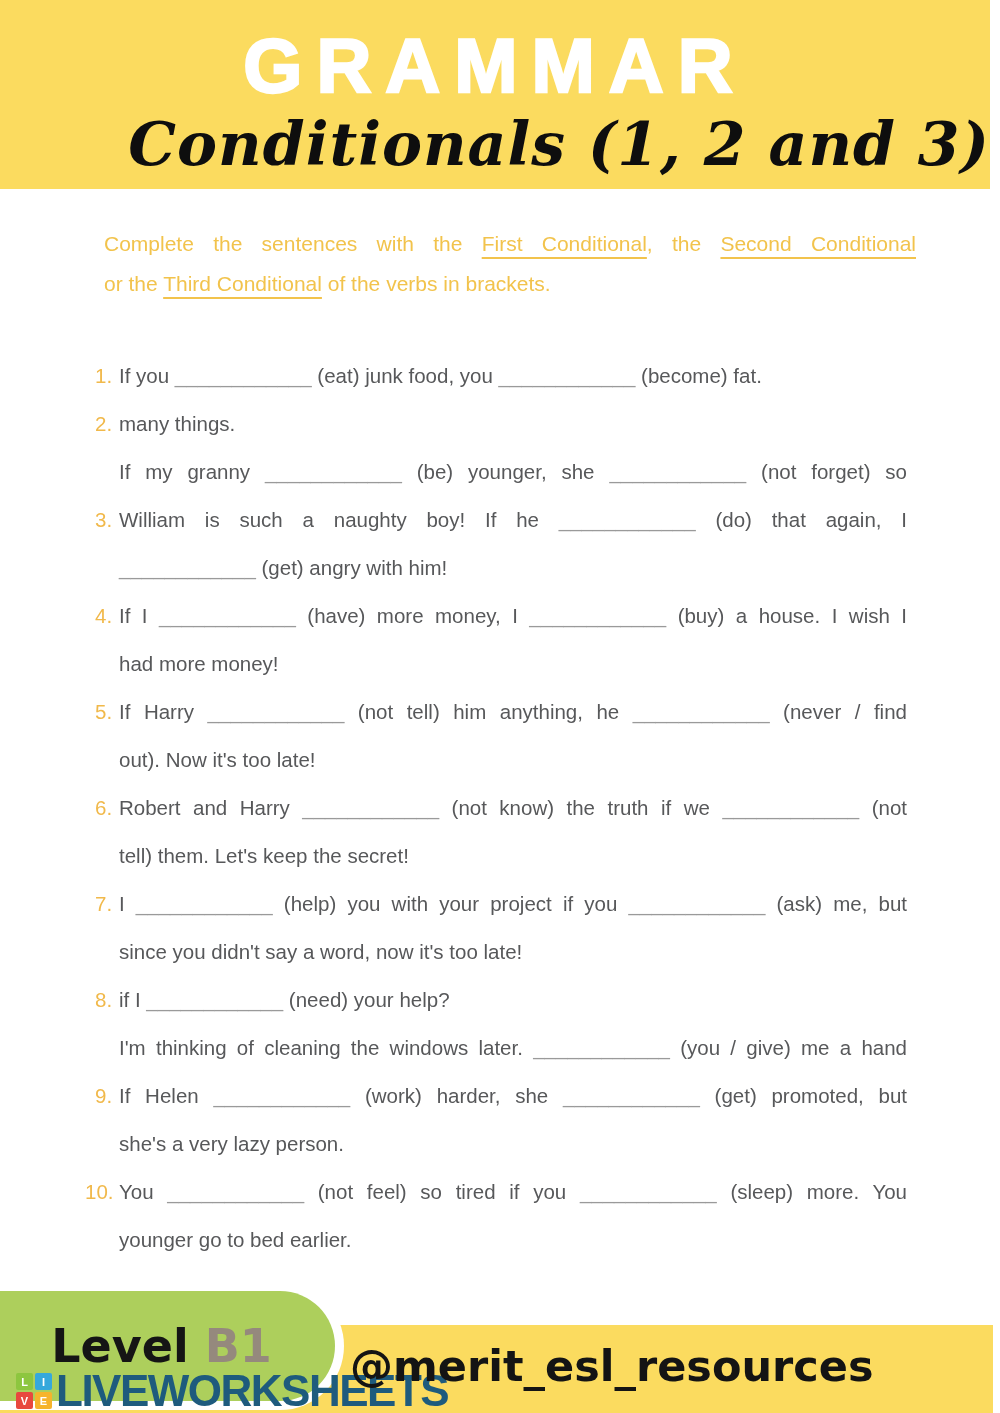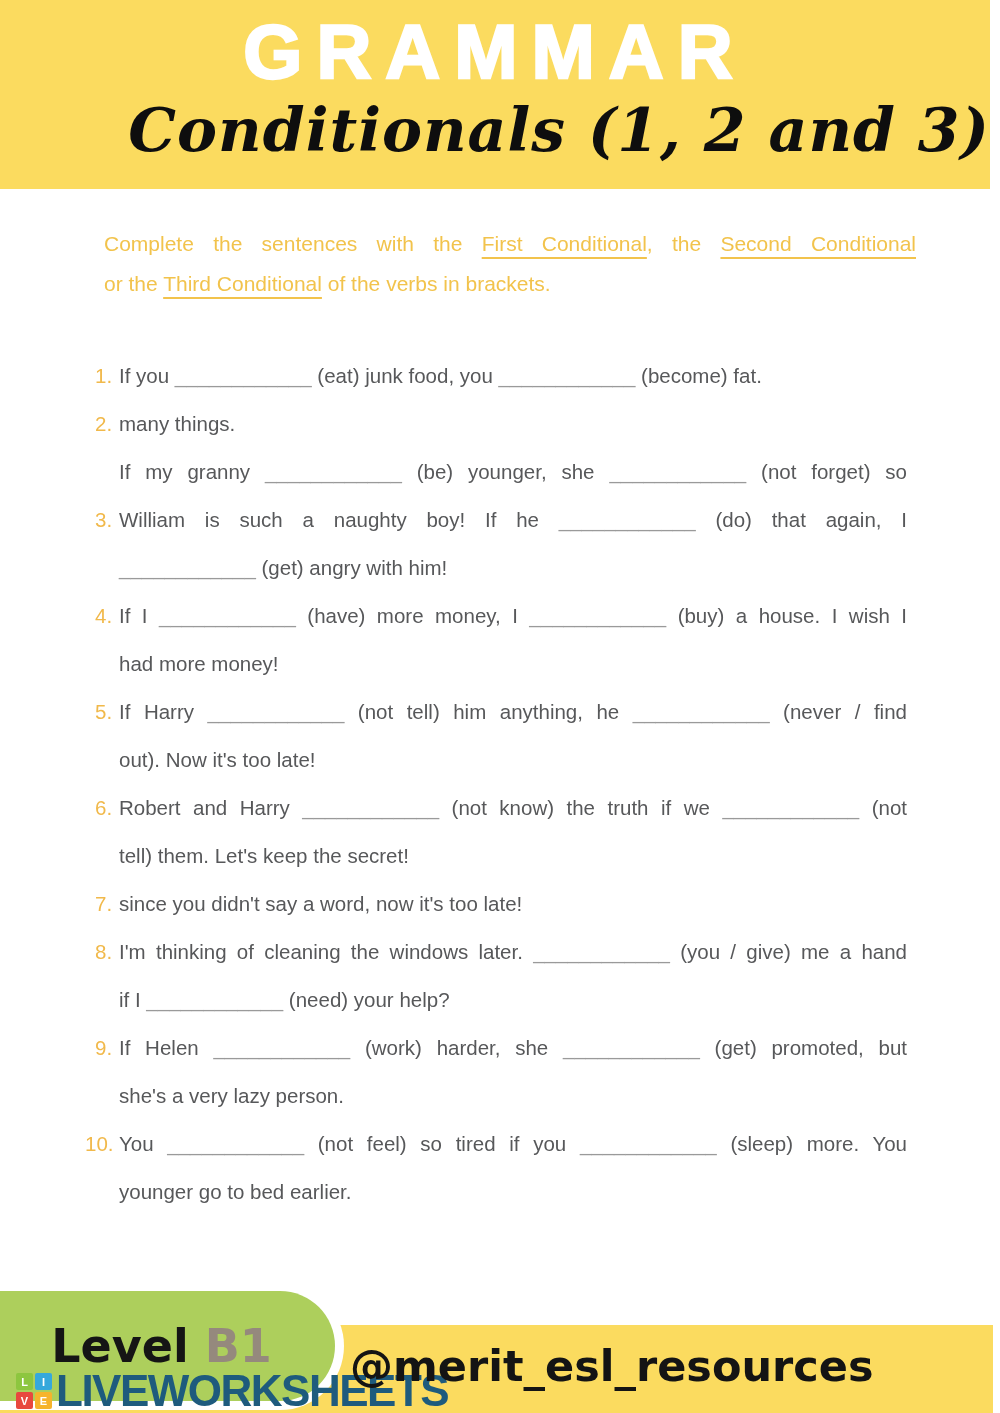--- a/index.html
+++ b/index.html
@@ -8,21 +8,21 @@
   }
   *{box-sizing:border-box;}
   html,body{margin:0;padding:0;}
   body{
     width:1000px;height:1413px;position:relative;background:#ffffff;
     font-family:"Liberation Sans",sans-serif;overflow:hidden;
   }
   
   .hdr{position:absolute;top:0;left:0;width:990px;height:189px;background:var(--yellow);}
   .hdr-title{
-    padding-top:6px;text-align:center;font-size:76px;line-height:92px;font-weight:bold;
+    padding-top:20px;text-align:center;font-size:76px;line-height:92px;font-weight:bold;
     color:#ffffff;-webkit-text-stroke:2.5px #ffffff;letter-spacing:14px;
   }
   .hdr-subtitle{
     text-align:right;font-family:"DejaVu Serif",serif;font-style:italic;font-weight:bold;
     font-size:60px;line-height:80px;margin-top:-8px;color:#0e0e0e;letter-spacing:1px;
   }
   
   .instr{position:absolute;top:224px;left:104px;width:812px;font-size:21px;line-height:40px;color:var(--amber);}
   .instr-line.just{text-align:justify;height:40px;overflow:hidden;}
   .instr-line.just::after{content:"";display:inline-block;width:100%;}
@@ -109,28 +109,29 @@
       <li class="item">
         <span class="num">6.</span>
         <div class="body">
           <div class="line just"><span>Robert and Harry </span><span class="blank">____________</span><span> (not know) the truth if we </span><span class="blank">____________</span><span> (not</span></div>
           <div class="line"><span>tell) them. Let's keep the secret!</span></div>
         </div>
       </li>
       <li class="item">
         <span class="num">7.</span>
         <div class="body">
+          <div class="line just"><span>I </span><span class="blank">____________</span><span> (help) you with your project if you </span><span class="blank">____________</span><span> (ask) me, but</span></div>
           <div class="line"><span>since you didn't say a word, now it's too late!</span></div>
         </div>
       </li>
       <li class="item">
         <span class="num">8.</span>
         <div class="body">
+          <div class="line"><span>if I </span><span class="blank">____________</span><span> (need) your help?</span></div>
           <div class="line just"><span>I'm thinking of cleaning the windows later. </span><span class="blank">____________</span><span> (you / give) me a hand</span></div>
-          <div class="line"><span>if I </span><span class="blank">____________</span><span> (need) your help?</span></div>
         </div>
       </li>
       <li class="item">
         <span class="num">9.</span>
         <div class="body">
           <div class="line just"><span>If Helen </span><span class="blank">____________</span><span> (work) harder, she </span><span class="blank">____________</span><span> (get) promoted, but</span></div>
           <div class="line"><span>she's a very lazy person.</span></div>
         </div>
       </li>
       <li class="item">

